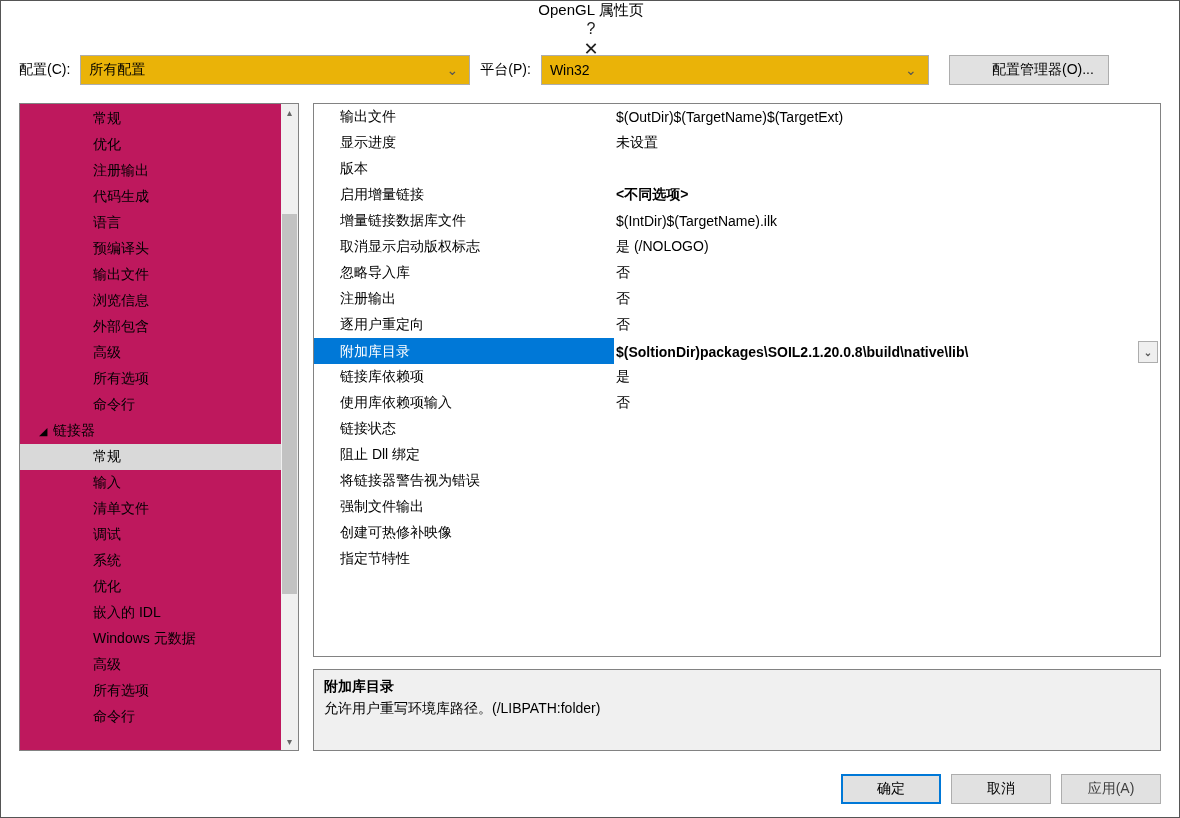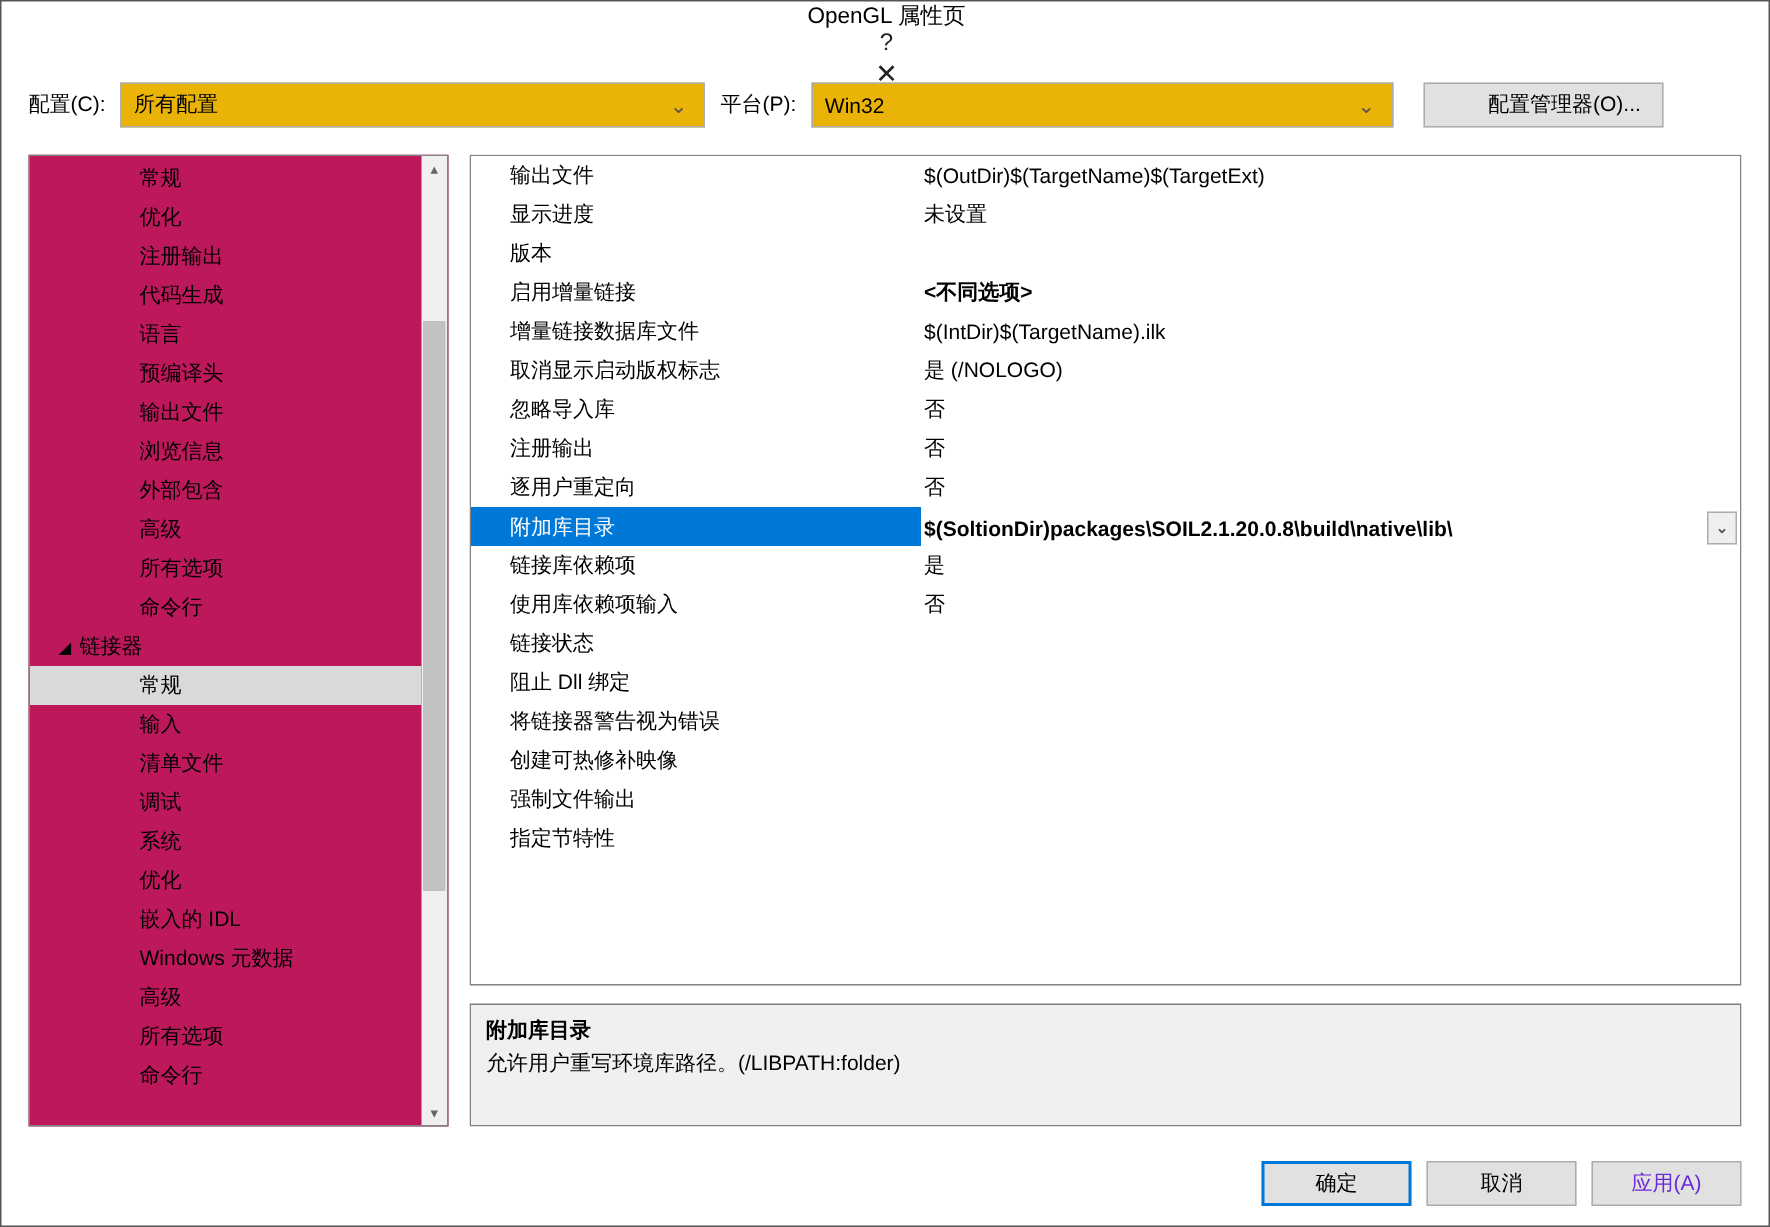--- a/index.html
+++ b/index.html
@@ -66,21 +66,21 @@
     background: #e1e1e1;
     height: 30px;
     min-width: 90px;
     padding: 0 14px;
     display: flex;
     align-items: center;
     justify-content: center;
     font-size: 14px;
   }
   .btn.default { border: 2px solid #0078d7; }
-  .btn.disabled { color: #6d28d9; }
+  .btn.disabled { color: #404040; }
   #btn-config-mgr { flex:1; max-width: 160px; justify-content: flex-end; }
   .body-row {
     flex: 1;
     display: flex;
     padding: 0 18px 10px 18px;
     gap: 14px;
     overflow: hidden;
   }
   .tree-pane {
     width: 280px;
@@ -399,27 +399,27 @@
                 <span></span>
               </div>
             </div>
             <div class="grid-row">
               <div class="grid-col1">将链接器警告视为错误</div>
               <div class="grid-col2">
                 <span></span>
               </div>
             </div>
             <div class="grid-row">
+              <div class="grid-col1">强制文件输出</div>
+              <div class="grid-col2">
+                <span></span>
+              </div>
+            </div>
+            <div class="grid-row">
               <div class="grid-col1">创建可热修补映像</div>
-              <div class="grid-col2">
-                <span></span>
-              </div>
-            </div>
-            <div class="grid-row">
-              <div class="grid-col1">强制文件输出</div>
               <div class="grid-col2">
                 <span></span>
               </div>
             </div>
             <div class="grid-row">
               <div class="grid-col1">指定节特性</div>
               <div class="grid-col2">
                 <span></span>
               </div>
             </div>

